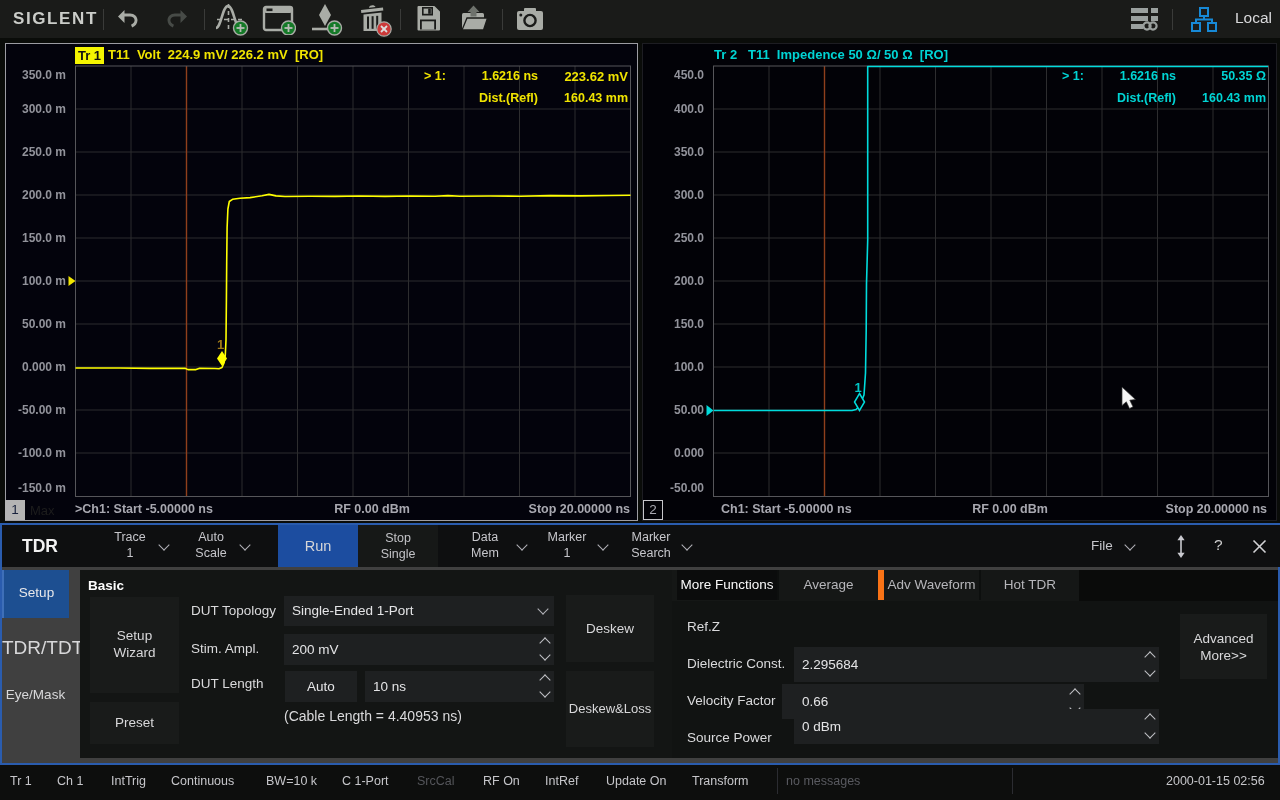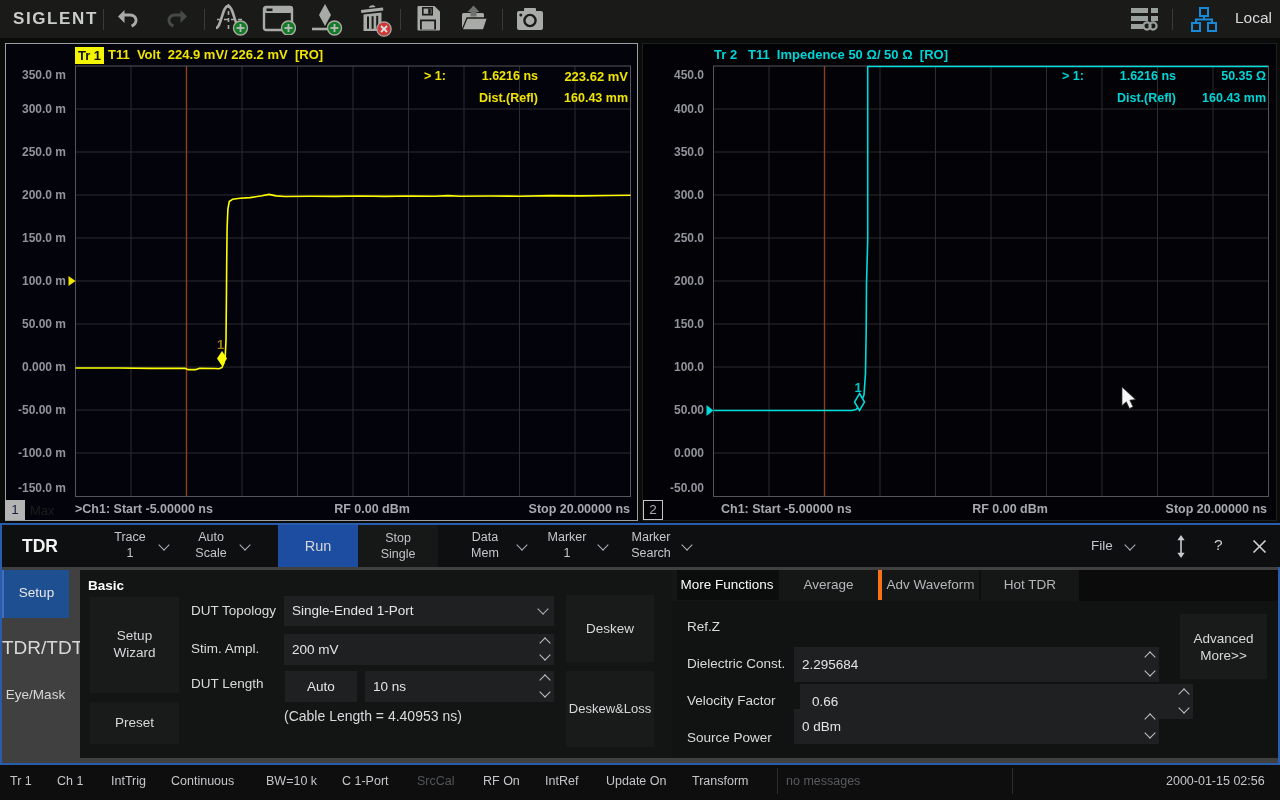--- a/index.html
+++ b/index.html
@@ -233,31 +233,31 @@
  </div>
  <div class="lbl" style="left:204px;top:138px;font-size:14px;">(Cable Length = 4.40953 ns)</div>
  <div class="btn" style="left:486px;top:101px;width:88px;height:76px;line-height:76px;font-size:13px;">Deskew&amp;Loss</div>
  <div class="btn" style="left:486px;top:25px;width:88px;height:67px;line-height:67px;">Deskew</div>
 </div>
 <div class="ab" style="left:670px;top:45px;width:606px;height:188px;background:#111312;">
  <div class="ab" style="left:0;top:0;width:606px;height:31px;background:#151716;"></div>
  <div class="ab" style="left:407px;top:0;width:199px;height:31px;background:#0a0b0a;"></div>
  <div class="tab" style="left:5px;width:100px;background:#0b0c0c;color:#fafafa;">More Functions</div>
  <div class="tab" style="left:105px;width:101px;color:#b6b6ba;border-left:2px solid #0d0f0e;box-sizing:border-box;">Average</div>
- <div class="tab" style="left:206px;width:101px;color:#b6b6ba;border-left:4px solid #f97316;box-sizing:border-box;">Adv Waveform</div>
+ <div class="tab" style="left:206px;width:101px;color:#b6b6ba;border-left:6px solid #f97316;box-sizing:border-box;">Adv Waveform</div>
  <div class="tab" style="left:307px;width:100px;color:#b6b6ba;border-left:2px solid #0d0f0e;box-sizing:border-box;">Hot TDR</div>
  <div class="lbl" style="left:15px;top:49px;">Ref.Z</div>
  <div class="lbl" style="left:15px;top:86px;">Dielectric Const.</div>
  <div class="lbl" style="left:15px;top:123px;">Velocity Factor</div>
  <div class="lbl" style="left:15px;top:160px;">Source Power</div>
  <div class="inp" style="left:122px;top:77px;width:365px;height:35px;line-height:35px;padding-left:8px;box-sizing:border-box;">2.295684
    <div class="schev" style="right:5px;top:6px;transform:rotate(-135deg);"></div>
    <div class="schev" style="right:5px;bottom:7px;transform:rotate(45deg);"></div>
  </div>
- <div class="inp" style="left:128px;top:114px;width:393px;height:35px;line-height:35px;padding-left:12px;box-sizing:border-box;">0.66
+ <div class="inp" style="left:110px;top:114px;width:302px;height:35px;line-height:35px;padding-left:20px;box-sizing:border-box;">0.66
    <div class="schev" style="right:5px;top:6px;transform:rotate(-135deg);"></div>
    <div class="schev" style="right:5px;bottom:7px;transform:rotate(45deg);"></div>
  </div>
  <div class="inp" style="left:122px;top:139px;width:365px;height:35px;line-height:35px;padding-left:8px;box-sizing:border-box;">0 dBm
    <div class="schev" style="right:5px;top:6px;transform:rotate(-135deg);"></div>
    <div class="schev" style="right:5px;bottom:7px;transform:rotate(45deg);"></div>
  </div>
  <div class="btn" style="left:508px;top:44px;width:87px;height:65px;line-height:17px;padding-top:16px;box-sizing:border-box;">Advanced<br>More&gt;&gt;</div>
 </div>
 </div>

